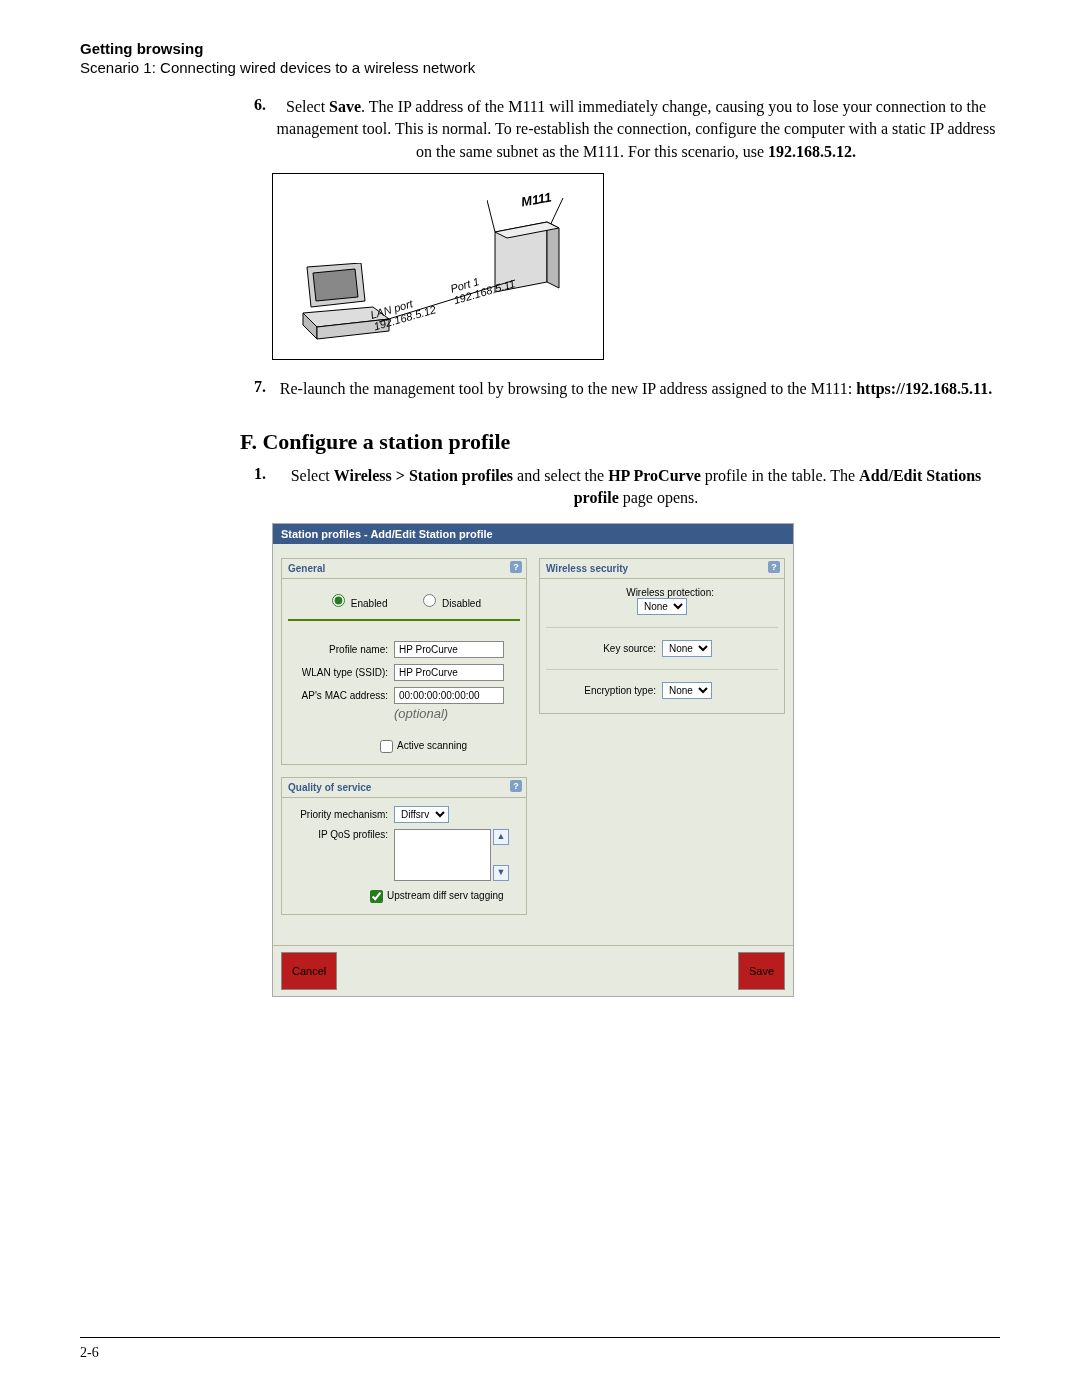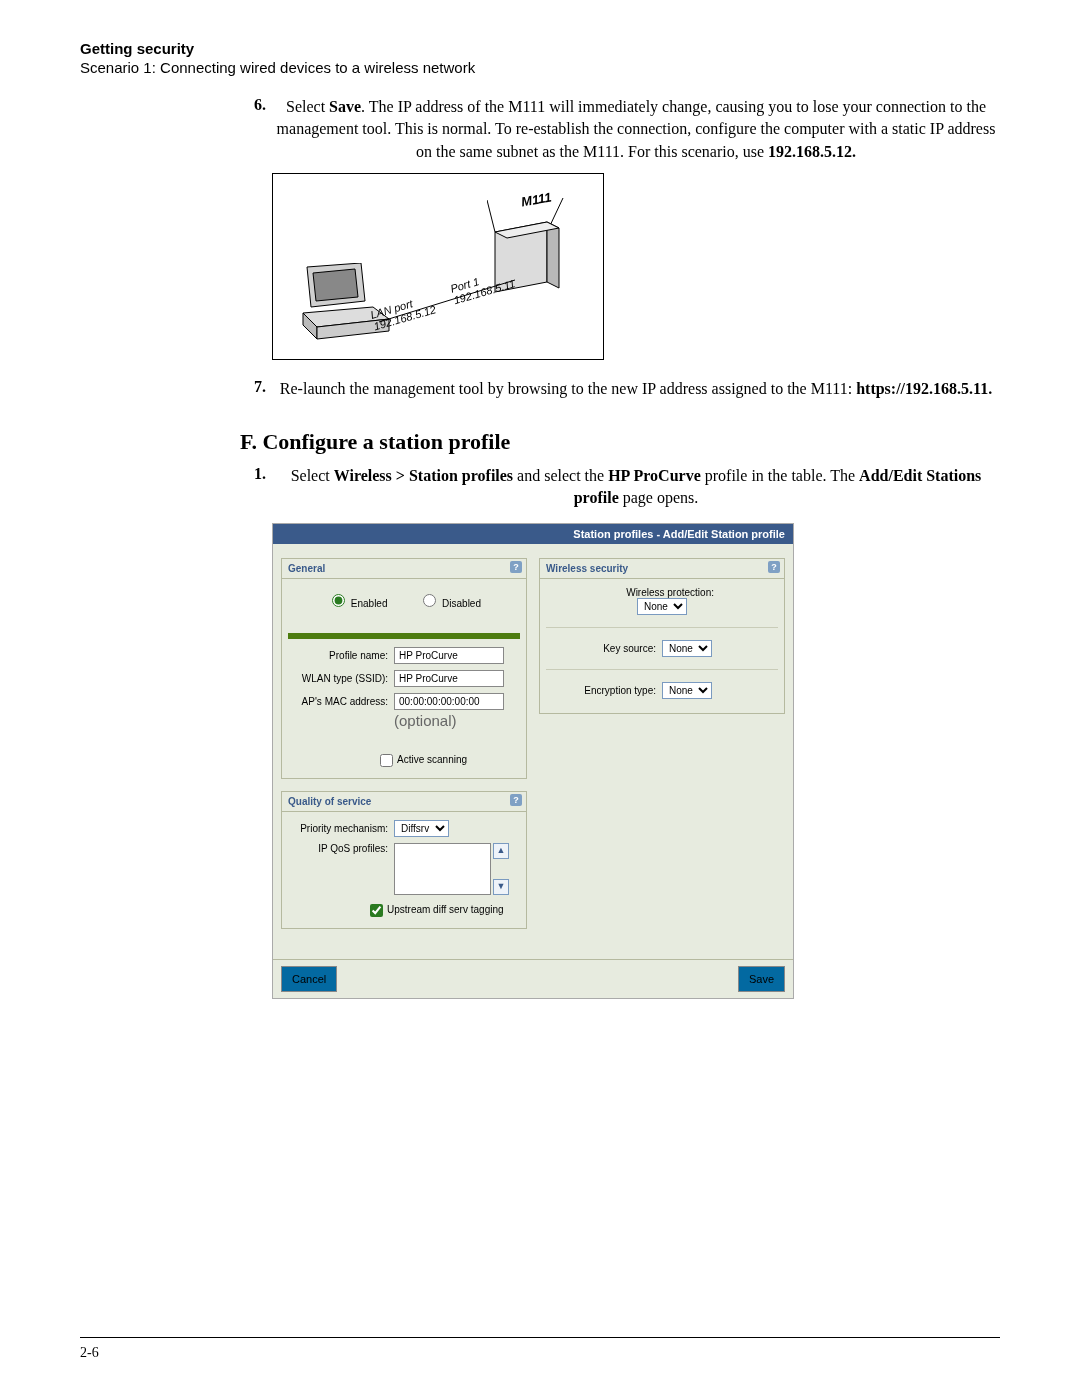--- a/index.html
+++ b/index.html
@@ -18,55 +18,55 @@
   .hdr-section { font-family: Arial, Helvetica, sans-serif; font-size: 15px; margin-bottom: 20px; }
   .body { margin-left: 160px; }
   .step { display: flex; margin-bottom: 10px; }
   .step-num { font-weight: bold; width: 26px; flex-shrink: 0; text-align: right; margin-right: 6px; }
   .step-text { flex: 1; line-height: 1.4; text-align: center; }
   .bold { font-weight: bold; }
   .heading { font-family: Georgia, serif; font-weight: bold; font-size: 22px; margin: 28px 0 10px 0; }
   .para { line-height: 1.4; margin-bottom: 10px; }
   .diagram-box { border: 1px solid #000; width: 330px; height: 185px; margin: 10px 0 18px 32px; position: relative; font-family: Arial, sans-serif; font-size: 11px; }
   .screenshot { margin: 14px 0 0 32px; width: 520px; background: #e7ebdf; border: 1px solid #aaa; font-family: Verdana, Arial, sans-serif; font-size: 10px; }
-  .ss-title { background: #3a5a8a; color: #fff; font-weight: bold; padding: 4px 8px; font-size: 11px; text-align: right; }
+  .ss-title { background: #3a5a8a; color: #fff; font-weight: bold; padding: 4px 8px; font-size: 11px; }
   .ss-body { padding: 14px 8px 8px 8px; display: flex; gap: 12px; }
   .ss-col { flex: 1; }
   .panel { border: 1px solid #b5b99f; background: #e7ebdf; margin-bottom: 12px; }
   .panel-head { border-bottom: 1px solid #b5b99f; padding: 4px 6px; font-weight: bold; color: #3a5a8a; position: relative; }
   .panel-head .q { position: absolute; right: 4px; top: 2px; width: 12px; height: 12px; background: #7fa0c4; color: #fff; font-size: 9px; text-align: center; line-height: 12px; border-radius: 2px; }
   .panel-body { padding: 8px 6px; }
-  .radio-row { text-align: center; padding: 4px 0 24px 0; border-bottom: 6px solid #4d7c0f; margin-bottom: 8px;}
+  .radio-row { text-align: center; padding: 4px 0 10px 0; border-bottom: 2px solid #4d7c0f; margin-bottom: 20px;}
   .radio-row label { margin: 0 14px; }
   .form-row { display: flex; align-items: center; margin-bottom: 6px; }
   .form-label { width: 100px; text-align: right; padding-right: 6px; font-size: 10px;}
   .form-input { border: 1px solid #888; background: #fff; padding: 2px 4px; font-size: 10px; width: 100px; font-family: Arial, sans-serif;}
   .form-select { border: 1px solid #7a9ac0; background: #fff; padding: 1px 2px; font-size: 10px; font-family: Arial, sans-serif;}
-  .opt { color: #666; font-size: 15px; margin-left: 106px; margin-top:-4px; margin-bottom:22px;}
+  .opt { font-style: italic; color: #666; font-size: 13px; margin-left: 106px; margin-top:-4px; margin-bottom:16px;}
   .chk-row { margin-left: 88px; font-size: 10px; }
   .chk-row input { vertical-align: middle; margin-right: 4px; }
   .listbox { border: 1px solid #888; background: #fff; width: 95px; height: 50px; display:inline-block; vertical-align:top;}
   .spinner { display:inline-flex; flex-direction:column; margin-left:2px; vertical-align:top;}
   .spinner span { width:14px; height:14px; border:1px solid #7a9ac0; background:#eef3f9; font-size:9px; text-align:center; line-height:13px; margin-bottom:20px; color:#3a5a8a;}
   .spinner span:last-child{margin-bottom:0;}
   .ss-footer { border-top: 1px solid #b5b99f; padding: 6px 8px; display: flex; justify-content: space-between; background:#e7ebdf; margin-top:10px;}
-  .btn { border: 1px solid #888; background: #0369a1; padding: 6px 10px; font-size: 11px; font-family: Arial, sans-serif; cursor:pointer;}
+  .btn { border: 1px solid #888; background: #b91c1c; padding: 12px 10px; font-size: 11px; font-family: Arial, sans-serif; cursor:pointer;}
   .page-footer { position: absolute; bottom: 36px; left: 80px; right: 80px; }
   .page-footer-line { border-top: 1px solid #000; height:1px; margin-bottom:6px;}
   .page-num { font-size: 14px; }
   
   .d-pc { position:absolute; left:28px; bottom:14px; width:80px; }
   .d-m111 { position:absolute; right:26px; top:18px; width:90px;}
   .d-label { font-style: italic; font-weight:bold; font-family: Arial; }
   .d-ip { font-style: italic; font-family: Arial; }
 </style>
 </head>
 <body>
 
-<div class="hdr-chapter">Getting security</div>
+<div class="hdr-chapter">Getting browsing</div>
 <div class="hdr-section">Scenario 1: Connecting wired devices to a wireless network</div>
 
 <div class="body">
 
   <div class="step">
     <div class="step-num">6.</div>
     <div class="step-text">
       <span>Select </span><span class="bold">Save</span><span>. The IP address of the M111 will immediately change, causing you to lose your connection to the management tool. This is normal. To re-establish the connection, configure the computer with a static IP address on the same subnet as the M111. For this scenario, use </span><span class="bold">192.168.5.12.</span>
     </div>
   </div>

